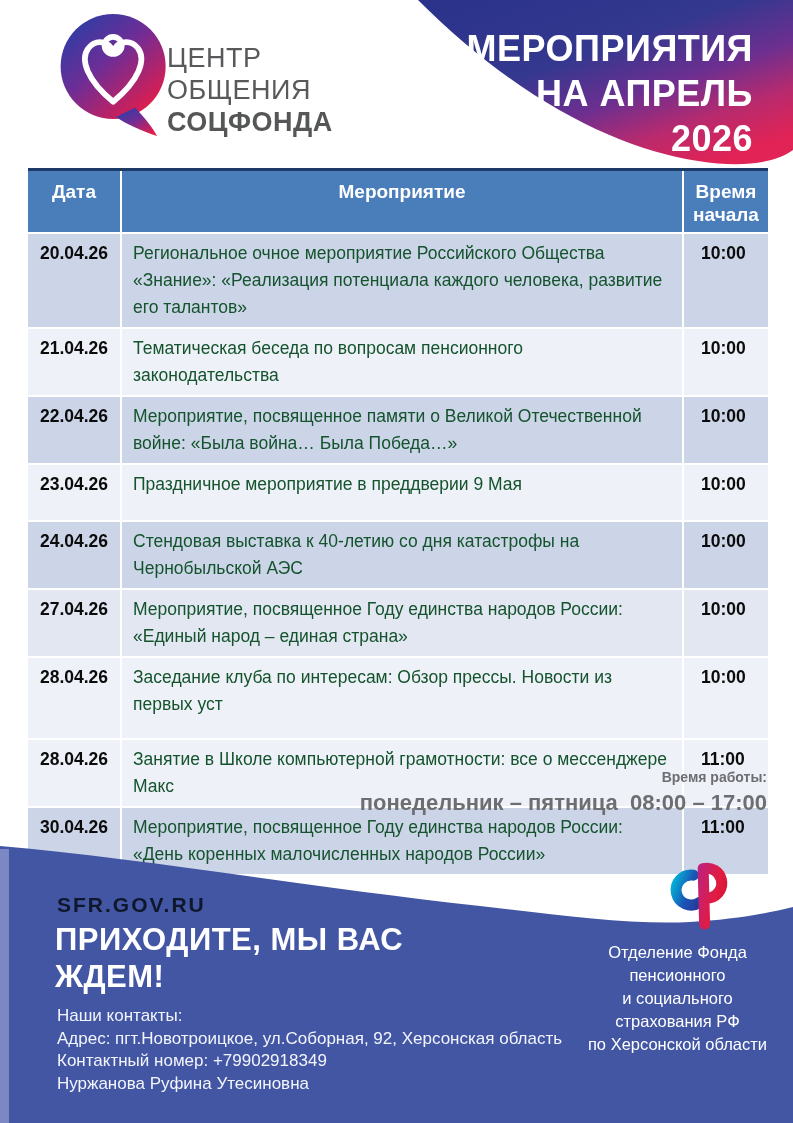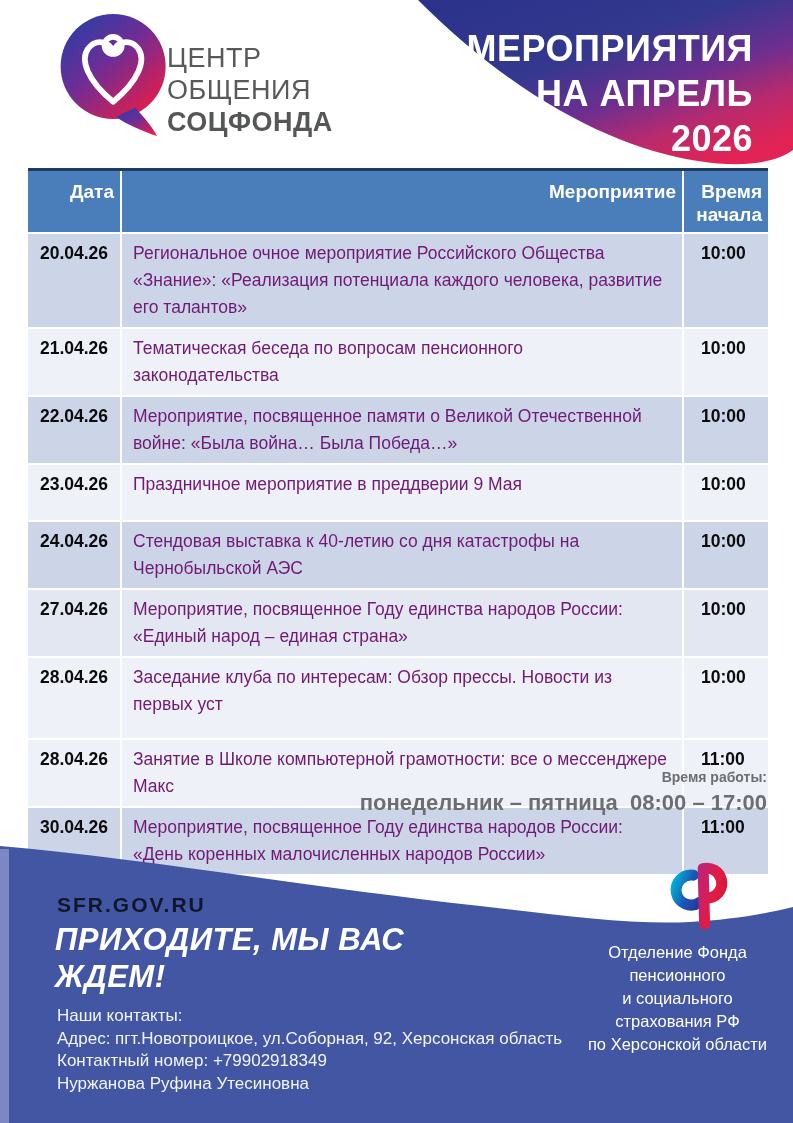--- a/index.html
+++ b/index.html
@@ -34,28 +34,28 @@
   
   .etable{position:absolute;left:28px;top:168px;width:740px;}
   .thead{
     display:grid;grid-template-columns:92px 560px 84px;gap:2px;
     border-top:3px solid #1e3a66;
     margin-bottom:2px;
   }
   .thead .hcell{
     background:#4a7ebb;color:#ffffff;font-weight:bold;font-size:19px;
     padding:9px 6px 6px 6px;min-height:42px;line-height:23px;
-    display:block;text-align:right;
+    display:block;text-align:center;
   }
   .tbody{display:grid;row-gap:2px;}
   .trow{display:grid;grid-template-columns:92px 560px 84px;gap:2px;}
   .stripe-dark  .cell{background:#ccd5e7;}
   .stripe-light .cell{background:#eef1f7;}
   .stripe-medium .cell{background:#e2e7f1;}
-  .cell{padding:6px 8px;font-size:17.5px;line-height:27px;color:#701a75;}
+  .cell{padding:6px 8px;font-size:17.5px;line-height:27px;color:#14532d;}
   .cell.date{font-weight:bold;color:#0b0b0b;text-align:center;padding-left:2px;padding-right:2px;}
   .cell.event{padding-left:11px;padding-right:14px;}
   .cell.time{font-weight:bold;color:#0b0b0b;padding-left:17px;}
   .tbody .trow:nth-child(1) .cell{min-height:43px;}
   .tbody .trow:nth-child(2) .cell{min-height:17px;}
   .tbody .trow:nth-child(3) .cell{min-height:49px;}
   .tbody .trow:nth-child(4) .cell{min-height:43px;}
   .tbody .trow:nth-child(5) .cell{min-height:43px;}
   .tbody .trow:nth-child(6) .cell{min-height:43px;}
   .tbody .trow:nth-child(7) .cell{min-height:68px;}
@@ -72,21 +72,20 @@
   .footer-svg{position:absolute;left:0;top:830px;width:793px;height:293px;}
   .sfr-logo{position:absolute;left:650px;top:848px;width:100px;height:82px;}
   .site{
     position:absolute;left:57px;top:893px;
     color:#0f172a;font-weight:bold;font-size:21px;letter-spacing:2px;
   }
   .headline{
     position:absolute;left:55px;top:921px;width:380px;
     color:#ffffff;font-weight:bold;font-size:31px;line-height:37px;
     letter-spacing:.5px;
-    font-style:italic;
   }
   .contacts{
     position:absolute;left:57px;top:1005px;
     color:#f2f5fc;font-size:17px;line-height:22.5px;
   }
   .org{
     position:absolute;left:570px;top:941px;width:215px;
     text-align:center;color:#ffffff;font-size:16.5px;line-height:23px;font-weight:500;
   }
 </style>

